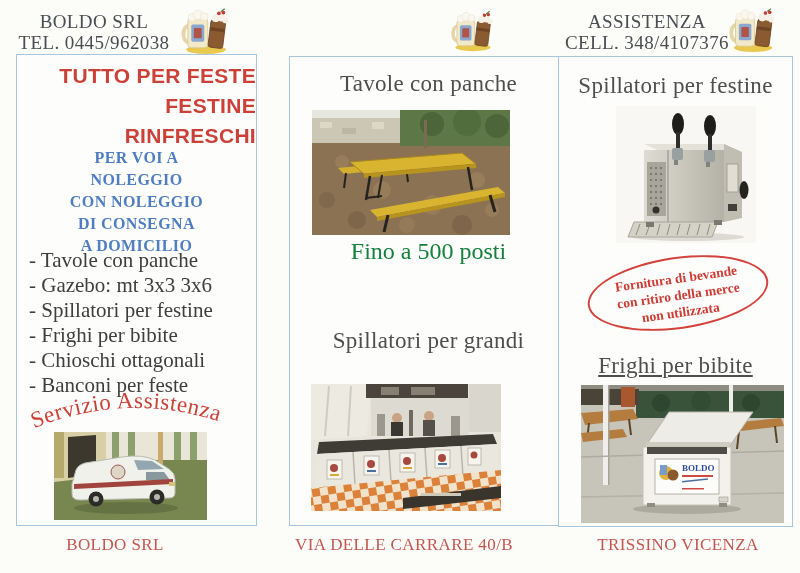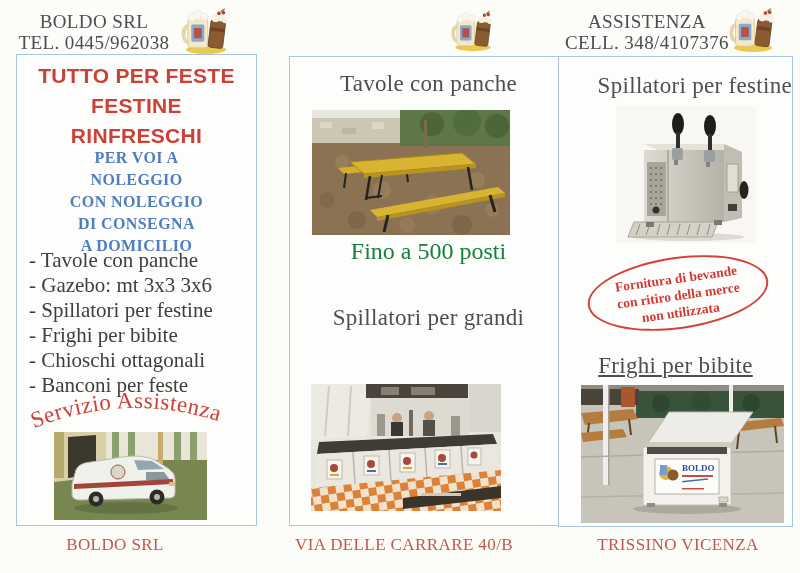--- a/index.html
+++ b/index.html
@@ -6,21 +6,21 @@
   .page{position:relative;width:800px;height:573px;background:#fcfcf9;overflow:hidden;
         font-family:"Liberation Serif",serif;border-right:2px solid #e3e3df;}
   .abs{position:absolute;}
   .center{text-align:center;}
   
   .hdr{color:#4a4e53;font-size:19px;line-height:21px;letter-spacing:0.4px;}
   
   .box{position:absolute;background:#fdfdfb;border:1px solid #a9c6e1;}
   
   .promo-line{font-family:"Liberation Sans",sans-serif;font-weight:bold;font-size:21px;
-              line-height:30px;color:#cb4138;letter-spacing:0.3px;text-align:center;}
+              line-height:30px;color:#cb4138;letter-spacing:0.3px;text-align:right;}
   .sub-line{font-weight:bold;font-size:16px;line-height:22px;color:#4e7dc0;
             letter-spacing:0.4px;text-align:center;}
   .rental-list{font-size:21px;line-height:25px;color:#3e3e3e;}
   .rental-list div{white-space:nowrap;}
   
   .sec-title{font-size:23px;color:#4e4e4e;letter-spacing:0.3px;text-align:center;line-height:30px;}
   .caption-blue{font-size:24px;color:#15803d;text-align:center;}
   
   .stamp{position:absolute;width:182px;height:72px;border:2.5px solid #d3423b;border-radius:50%;
          transform:rotate(-8deg);color:#cd3b34;font-weight:bold;font-size:13.5px;line-height:17px;
@@ -166,21 +166,21 @@
       <line x1="156" y1="57" x2="160" y2="80" stroke="#26231e" stroke-width="2.5"></line>
       <line x1="70" y1="65" x2="66" y2="88" stroke="#26231e" stroke-width="2"></line>
       <line x1="54" y1="88" x2="70" y2="86" stroke="#26231e" stroke-width="2"></line>
 
       <polygon points="58,100 186,77 193,83 65,107" fill="#d9b430"></polygon>
       <polygon points="65,107 193,83 193,87 65,111" fill="#b8941f"></polygon>
       <line x1="76" y1="105" x2="72" y2="122" stroke="#26231e" stroke-width="3"></line>
       <line x1="178" y1="85" x2="183" y2="102" stroke="#26231e" stroke-width="3"></line>
     </svg>
     <div class="abs caption-blue" style="left:0;top:181px;width:100%;">Fino a 500 posti</div>
-    <div class="abs sec-title" style="left:0;top:246px;width:100%;">
+    <div class="abs sec-title" style="left:0;top:269px;width:100%;">
       <div>Spillatori per grandi</div>
     </div>
 
     <svg class="photo" style="left:21px;top:327px" width="190" height="127" viewBox="0 0 190 127">
       <defs>
         <pattern id="checker1" width="16" height="16" patternUnits="userSpaceOnUse" patternTransform="rotate(-9)">
           <rect width="16" height="16" fill="#dc8139"></rect>
           <rect width="8" height="8" fill="#f1e3cb"></rect>
             <rect x="8" y="8" width="8" height="8" fill="#f1e3cb"></rect>
         </pattern>
@@ -223,21 +223,21 @@
         <rect x="157" y="64" width="13" height="17" fill="#f6f4ec" stroke="#a9a69c" stroke-width="0.7"></rect>
         <circle cx="163" cy="71" r="3.5" fill="#a8493f"></circle>
       </g>
       <polygon points="0,104 190,86 190,127 0,127" fill="url(#checker1)"></polygon>
       <polygon points="92,114 190,102 190,114 92,125" fill="#39352c"></polygon>
       <rect x="110" y="109" width="40" height="3" fill="#cfc9b8"></rect>
     </svg>
   </div>
 
   <div class="box" style="left:558px;top:56px;width:233px;height:469px;">
-    <div class="abs sec-title" style="left:0;top:14px;width:100%;text-align:right;">Spillatori per festine</div>
+    <div class="abs sec-title" style="left:0;top:14px;width:100%;">Spillatori per festine</div>
 
     <svg class="photo" style="left:57px;top:49px" width="140" height="137" viewBox="0 0 140 137">
       <defs>
         <linearGradient id="steel1" x1="0" y1="0" x2="1" y2="0">
           <stop offset="0" stop-color="#dedbd2"></stop>
             <stop offset="0.5" stop-color="#c9c6bc"></stop>
             <stop offset="1" stop-color="#b4b1a7"></stop>
         </linearGradient>
       </defs>
       <rect width="140" height="137" fill="#f8f7f3"></rect>

